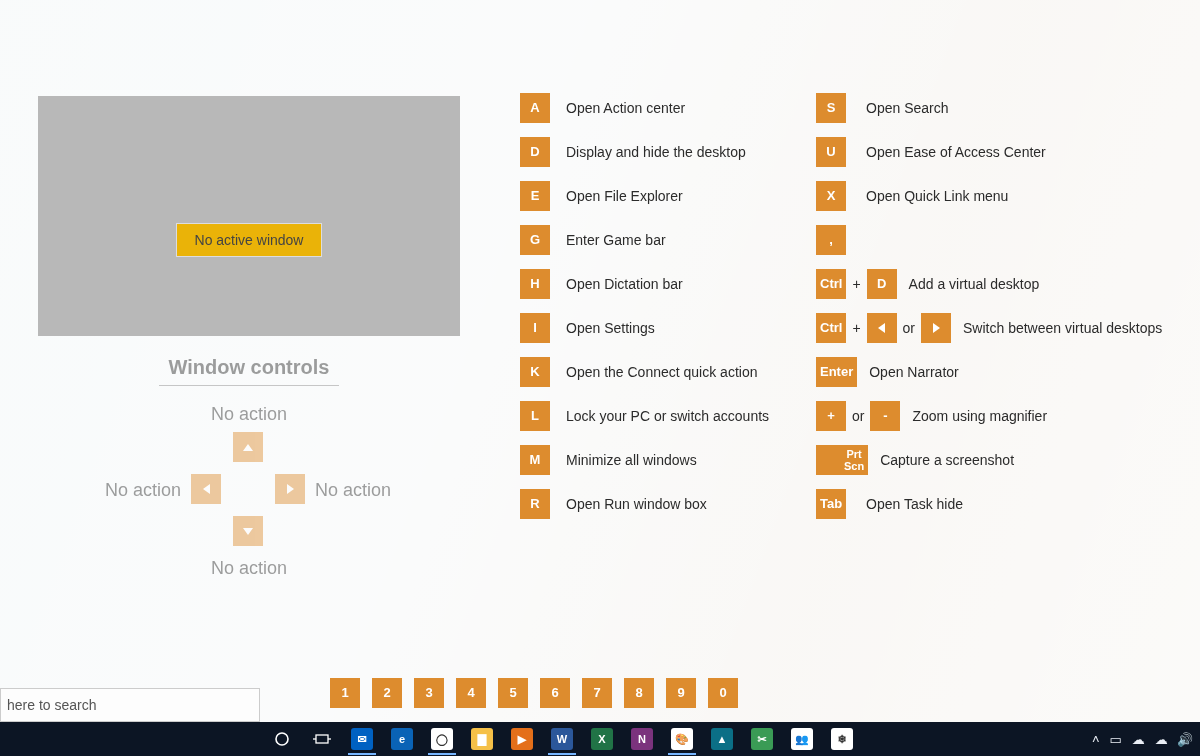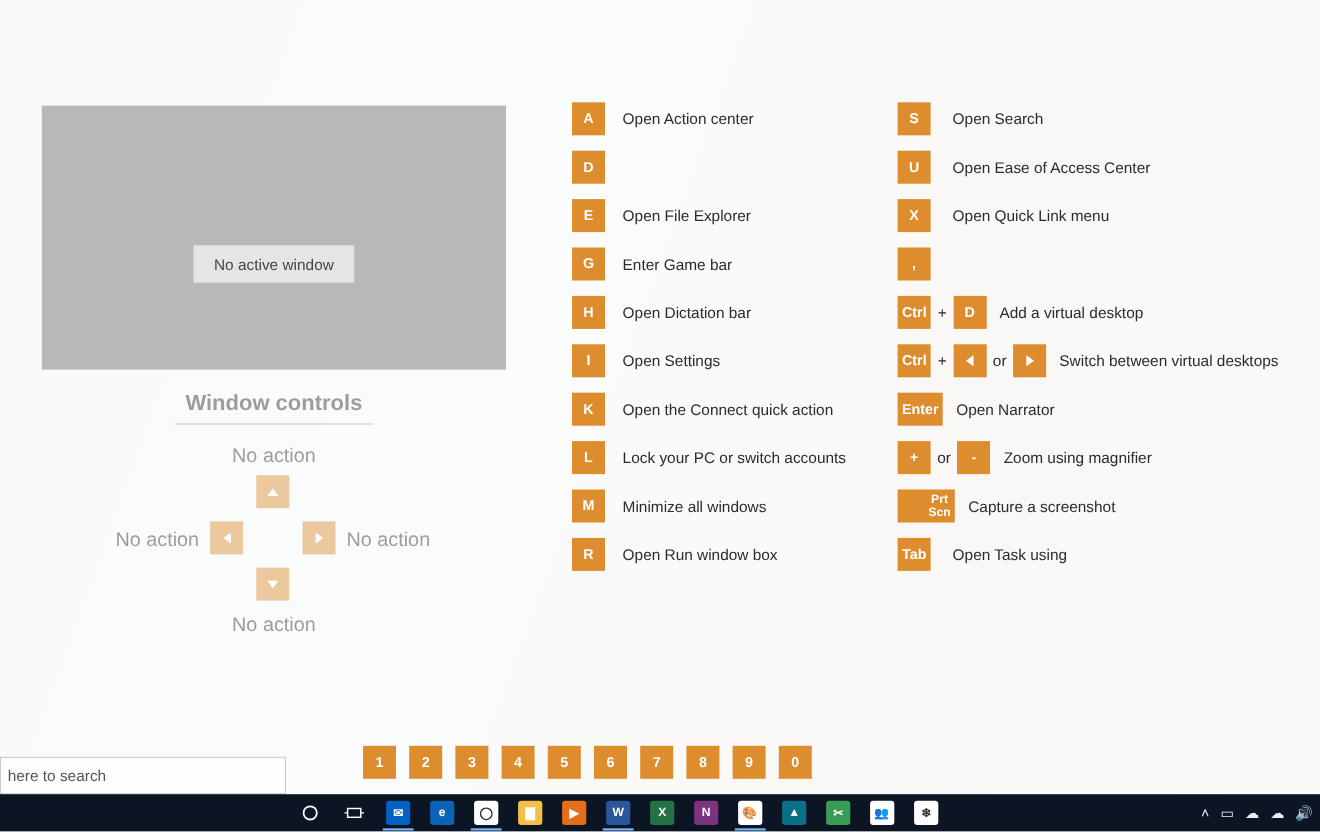--- a/index.html
+++ b/index.html
@@ -36,21 +36,21 @@
     left: 38px;
     top: 96px;
     width: 422px;
     height: 240px;
     background: #b8b8b8;
     display: flex;
     align-items: center;
     justify-content: center;
   }
   .preview-label {
-    background: #e5e5e5;
+    background: #eab308;
     border: 1px solid #ddd;
     padding: 8px 18px;
     font-size: 14px;
     color: #444;
     margin-top: 48px;
   }
 
   .window-controls {
     position: absolute;
     left: 38px;
@@ -242,20 +242,21 @@
         <div class="row">
           <span class="keys">
             <span class="key">A</span>
           </span>
           <span class="desc">Open Action center</span>
         </div>
         <div class="row">
           <span class="keys">
             <span class="key">D</span>
           </span>
+          <span class="desc">Display and hide the desktop</span>
         </div>
         <div class="row">
           <span class="keys">
             <span class="key">E</span>
           </span>
           <span class="desc">Open File Explorer</span>
         </div>
         <div class="row">
           <span class="keys">
             <span class="key">G</span>
@@ -363,21 +364,21 @@
           <span class="keys">
             <span class="key small-text" style="white-space: pre; padding-left: 28px;">Prt
 Scn</span>
           </span>
           <span class="desc">Capture a screenshot</span>
         </div>
         <div class="row">
           <span class="keys">
             <span class="key">Tab</span>
           </span>
-          <span class="desc">Open Task using</span>
+          <span class="desc">Open Task hide</span>
         </div>
       </div>
   </div>
 
   <div class="numbers" id="numbers">
       <span class="key">1</span>
       <span class="key">2</span>
       <span class="key">3</span>
       <span class="key">4</span>
       <span class="key">5</span>

